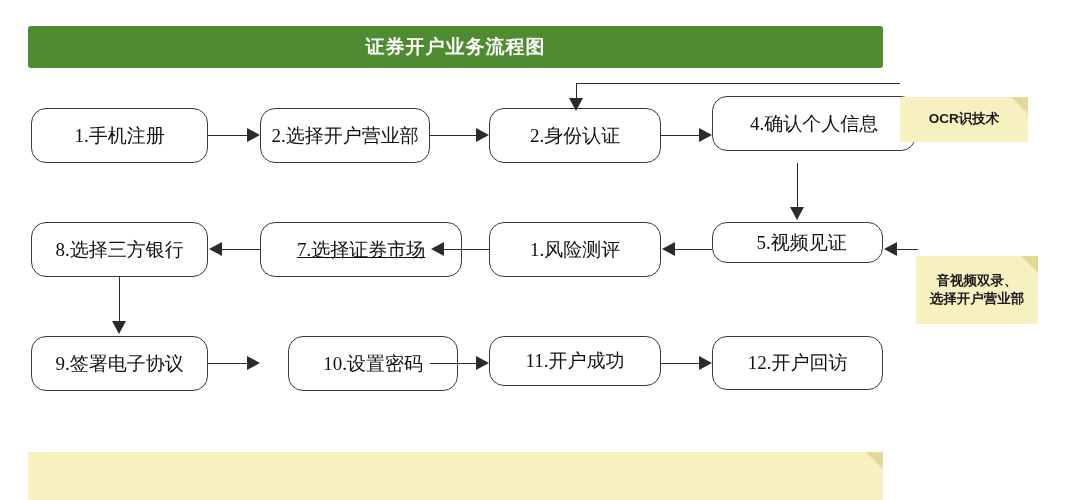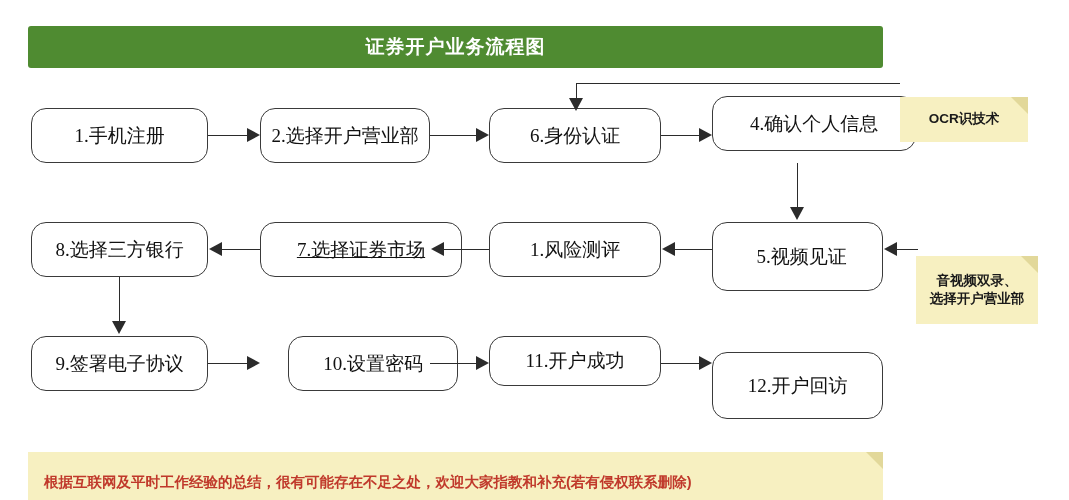--- a/index.html
+++ b/index.html
@@ -130,56 +130,56 @@
 
 <div class="node" style="left:31px; top:108px; width:177px; height:55px;">
   <span>1.手机注册</span>
 </div>
 
 <div class="node" style="left:260px; top:108px; width:170px; height:55px;">
   <span>2.选择开户营业部</span>
 </div>
 
 <div class="node" style="left:489px; top:108px; width:172px; height:55px;">
-  <span>6.身份认证</span>
+  <span>2.身份认证</span>
 </div>
 
 <div class="node" style="left:712px; top:96px; width:204px; height:55px;">
   <span>4.确认个人信息</span>
 </div>
 
 <div class="node" style="left:31px; top:222px; width:177px; height:55px;">
   <span>8.选择三方银行</span>
 </div>
 
 <div class="node" style="left:260px; top:222px; width:202px; height:55px;text-decoration:underline;">
   <span>7.选择证券市场</span>
 </div>
 
 <div class="node" style="left:489px; top:222px; width:172px; height:55px;">
   <span>1.风险测评</span>
 </div>
 
-<div class="node" style="left:712px; top:222px; width:171px; height:69px;padding-left:8px;">
+<div class="node" style="left:712px; top:222px; width:171px; height:41px;padding-left:8px;">
   <span>5.视频见证</span>
 </div>
 
 <div class="node" style="left:31px; top:336px; width:177px; height:55px;">
   <span>9.签署电子协议</span>
 </div>
 
 <div class="node" style="left:260px; top:336px; width:170px; height:55px;margin-left:28px;">
   <span>10.设置密码</span>
 </div>
 
 <div class="node" style="left:489px; top:336px; width:172px; height:50px;">
   <span>11.开户成功</span>
 </div>
 
-<div class="node" style="left:712px; top:352px; width:171px; height:67px;">
+<div class="node" style="left:712px; top:336px; width:171px; height:54px;">
   <span>12.开户回访</span>
 </div>
 
 <div class="conn-h" style="left:208px; top:135px; width:41px;"></div>
 <div class="arrow arrow-right" style="left:247px; top:128px;"></div>
 
 <div class="conn-h" style="left:430px; top:135px; width:46px;"></div>
 <div class="arrow arrow-right" style="left:476px; top:128px;"></div>
 
 <div class="conn-h" style="left:661px; top:135px; width:39px;"></div>
@@ -222,14 +222,13 @@
 <div class="arrow arrow-left" style="left:884px; top:242px;"></div>
 
 <div class="note note-right" style="left:916px; top:216px; width:122px; height:68px; flex-direction:column; justify-content:center;">
   <span class="fold"></span>
   <span class="note-text">音视频双录、</span>
   <span class="note-text">选择开户营业部</span>
 </div>
 
 <div class="note note-bottom" style="left:28px; top:412px; width:855px; height:62px;">
   <span class="fold"></span>
-  <span class="note-text">根据互联网及平时工作经验的总结，很有可能存在不足之处，欢迎大家指教和补充(若有侵权联系删除)</span>
 </div>
 
 </body></html>

